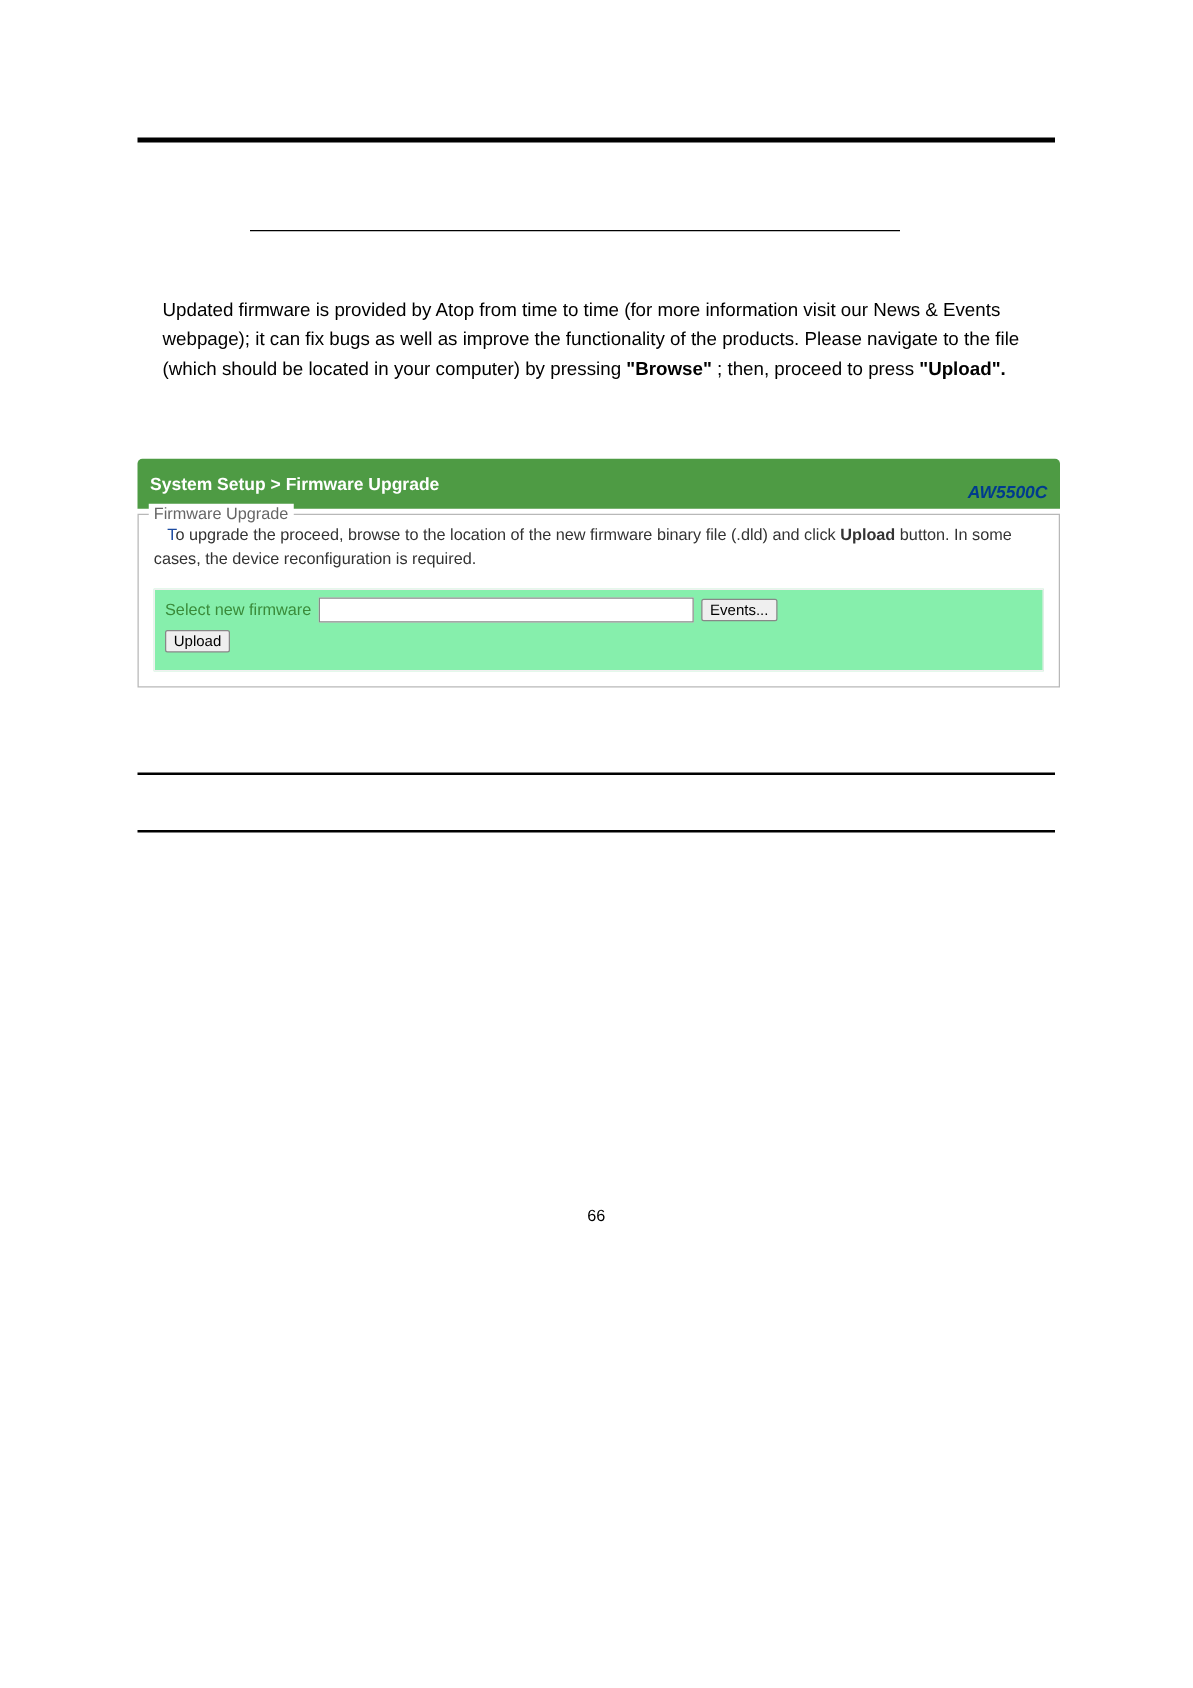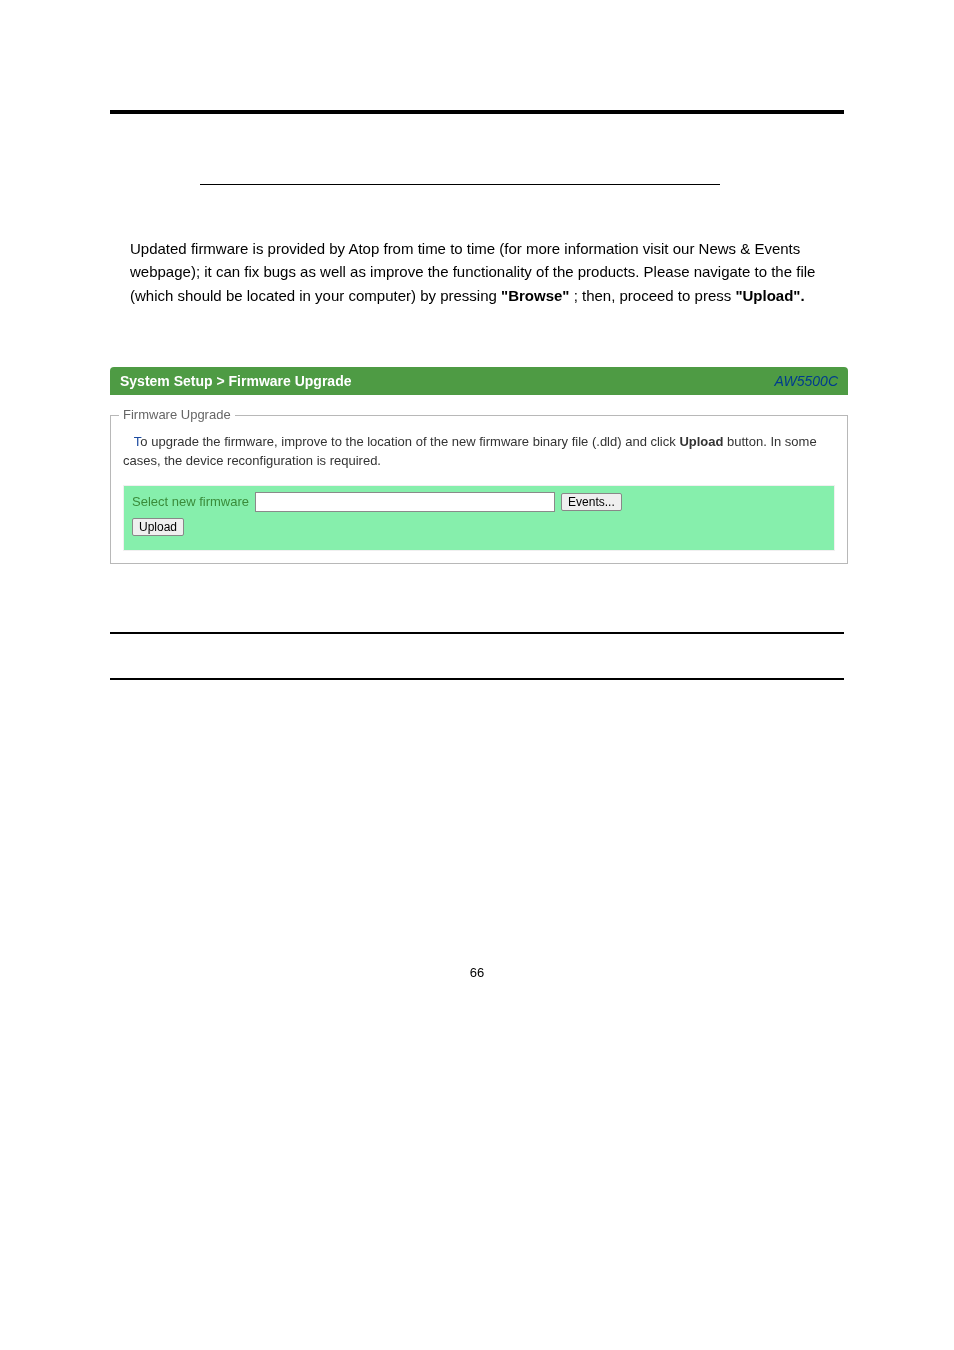--- a/index.html
+++ b/index.html
@@ -47,28 +47,29 @@
     padding: 6px 10px;
     border-radius: 4px 4px 0 0;
     display: flex;
     justify-content: space-between;
     align-items: center;
     text-align: right;
   }
   .panel-header .model {
     color: #003b8e;
     font-style: italic;
-    font-weight: 400;
+    font-weight: 700;
+    margin-top: 12px;
   }
 
   .fieldset {
     position: relative;
     border: 1px solid #b8b8b8;
-    padding: 16px 12px 12px 12px;
-    margin-top: 20px;
+    padding: 6px 12px 12px 12px;
+    margin-top: 4px;
     font-size: 13px;
     color: #333;
     background: #ffffff;
   }
   .fieldset .legend {
     position: absolute;
     top: -9px;
     left: 8px;
     background: #ffffff;
     padding: 0 4px;
@@ -164,21 +165,21 @@
   <div class="panel">
     <div class="panel-header">
       <span>System Setup &gt; Firmware Upgrade</span>
       <span class="model">AW5500C</span>
     </div>
 
     <div class="fieldset">
       <span class="legend">Firmware Upgrade</span>
 
       <p>
-        &nbsp;&nbsp;&nbsp;<span class="first-blue">T</span><span>o upgrade the firmware, improve to the location of the new firmware binary file (.dld) and click </span><span class="emph">Upload</span><span> button. In some cases, the device reconfiguration is required.</span>
+        &nbsp;&nbsp;&nbsp;<span class="first-blue">T</span><span>o upgrade the proceed, browse to the location of the new firmware binary file (.dld) and click </span><span class="emph">Upload</span><span> button. In some cases, the device reconfiguration is required.</span>
       </p>
 
       <div class="controls">
         <div class="row">
           <span class="lbl">Select new firmware</span>
           <input class="file-input" type="text" readonly="" style="">
           <button class="btn">Events...</button>
         </div>
         <div class="row">
           <button class="btn">Upload</button>

